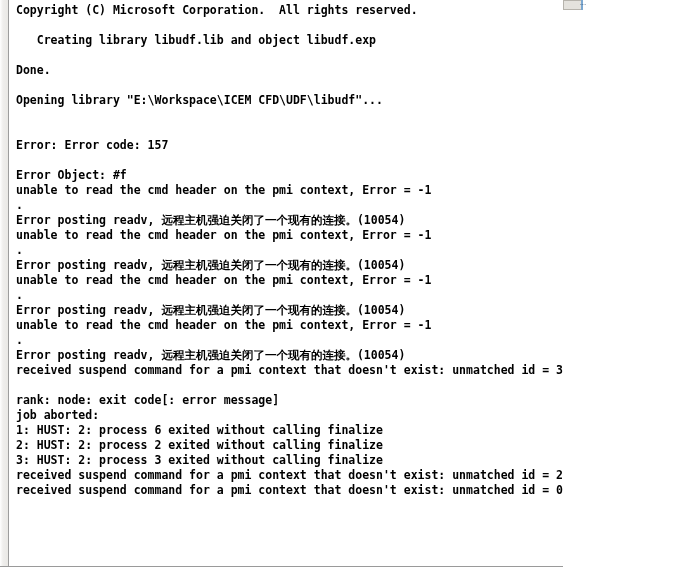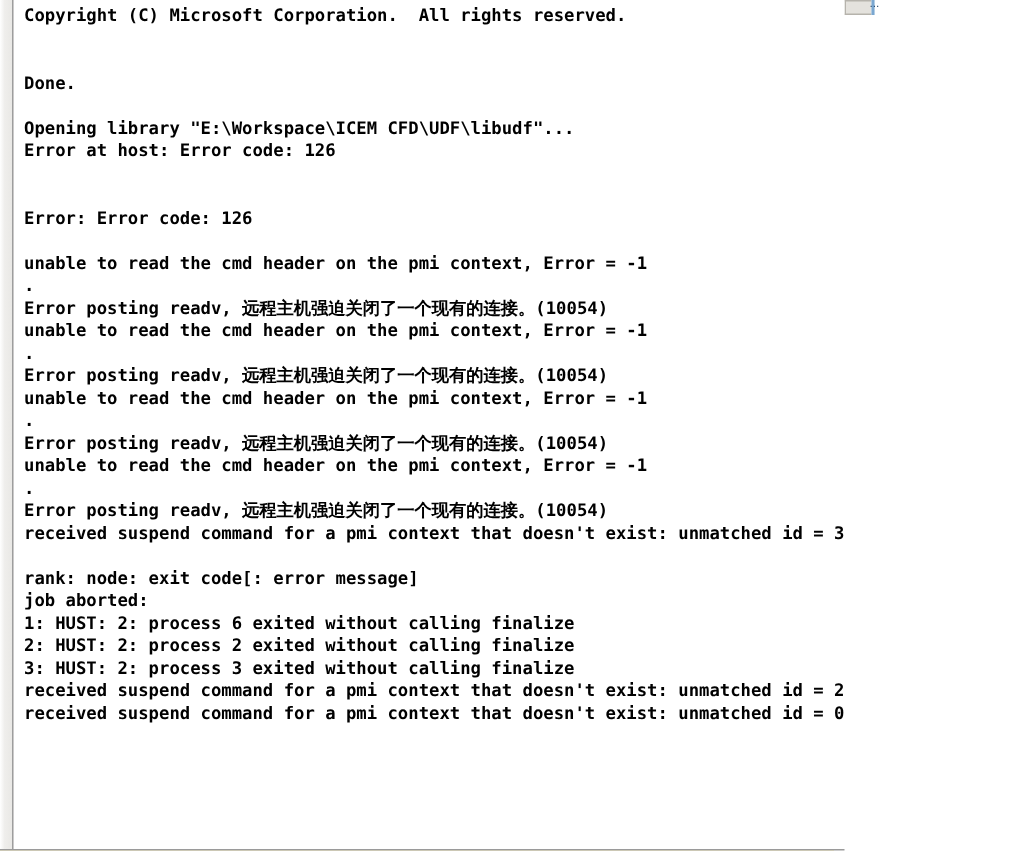--- a/index.html
+++ b/index.html
@@ -122,29 +122,30 @@
 
   <div id="console-body">
 
     <div id="left-gutter">
       <div id="left-gutter-track"></div>
     </div>
 
     <div id="console-text">
         <div class="line">Copyright (C) Microsoft Corporation.  All rights reserved.</div>
         <div class="line blank">&nbsp;</div>
+        <div class="line">   Creating library libudf.lib and object libudf.exp</div>
         <div class="line blank">&nbsp;</div>
         <div class="line">Done.</div>
         <div class="line blank">&nbsp;</div>
         <div class="line">Opening library "E:\Workspace\ICEM CFD\UDF\libudf"...</div>
-        <div class="line">Error at host: Error code: 126</div>
         <div class="line blank">&nbsp;</div>
         <div class="line blank">&nbsp;</div>
-        <div class="line">Error: Error code: 126</div>
+        <div class="line">Error: Error code: 157</div>
         <div class="line blank">&nbsp;</div>
+        <div class="line">Error Object: #f</div>
         <div class="line">unable to read the cmd header on the pmi context, Error = -1</div>
         <div class="line">.</div>
         <div class="line">Error posting readv, 远程主机强迫关闭了一个现有的连接。(10054)</div>
         <div class="line">unable to read the cmd header on the pmi context, Error = -1</div>
         <div class="line">.</div>
         <div class="line">Error posting readv, 远程主机强迫关闭了一个现有的连接。(10054)</div>
         <div class="line">unable to read the cmd header on the pmi context, Error = -1</div>
         <div class="line">.</div>
         <div class="line">Error posting readv, 远程主机强迫关闭了一个现有的连接。(10054)</div>
         <div class="line">unable to read the cmd header on the pmi context, Error = -1</div>

